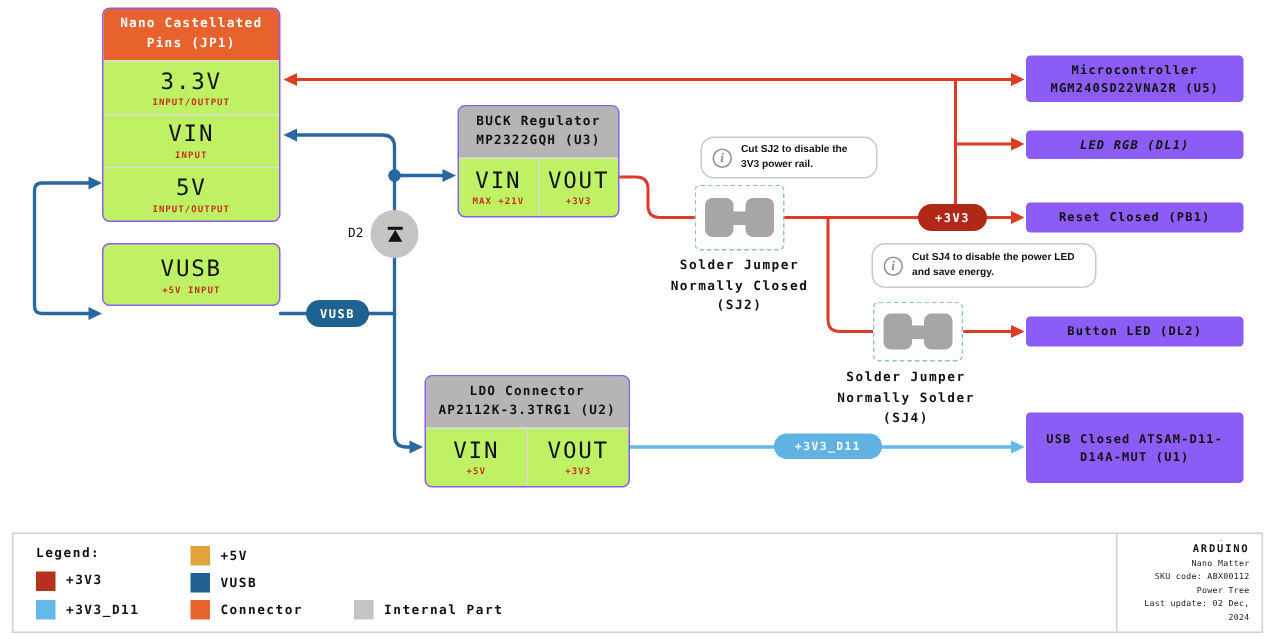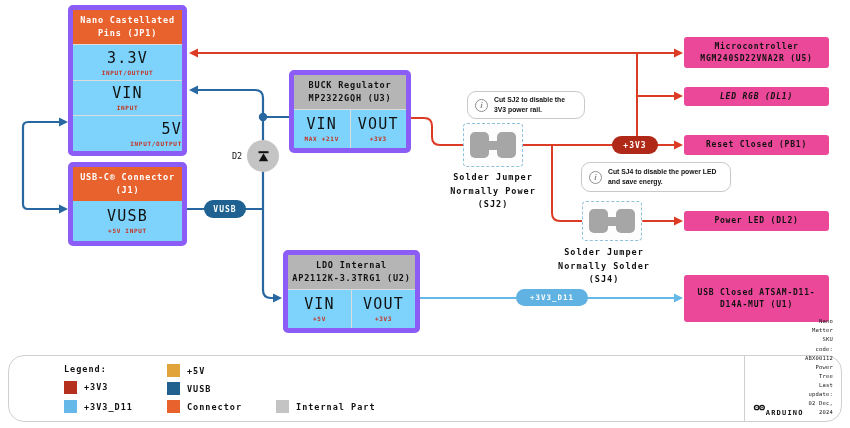--- a/index.html
+++ b/index.html
@@ -1,31 +1,31 @@
 <!DOCTYPE html>
 <html><head>
 <meta charset="utf-8">
 <style>
   html,body{margin:0;padding:0;background:#fff;}
   .canvas{position:relative;width:850px;height:428px;background:#ffffff;overflow:hidden;
           font-family:"DejaVu Sans Mono",monospace;}
   svg.wires{position:absolute;left:0;top:0;z-index:1;}
-  .node{position:absolute;z-index:2;border:5px solid #8b5cf6;border-radius:5px;background:#7dd3fc;
+  .node{position:absolute;z-index:2;border:1px solid #8b5cf6;border-radius:5px;background:#bef264;
         overflow:hidden;box-sizing:border-box;}
   .node-header{background:#E8622D;color:#fff;font-weight:bold;font-size:8.5px;letter-spacing:.8px;
         text-align:center;padding:4px 3px;line-height:1.5;}
   .node-header.gray{background:#B5B5B5;color:#111;}
   .prow{border-top:1px solid #DCDCDC;text-align:center;display:flex;flex-direction:column;
         justify-content:center;box-sizing:border-box;}
   .prow-label{font-size:15px;font-weight:normal;color:#111;letter-spacing:1.2px;}
   .prow-sub{font-size:6px;font-weight:bold;color:#C5301F;letter-spacing:.7px;margin-top:2px;}
   .pins{display:flex;border-top:1px solid #DCDCDC;}
   .pin{flex:1;text-align:center;padding:5px 0 6px;}
   .pin+.pin{border-left:1px solid #DCDCDC;}
-  .part{position:absolute;z-index:2;left:684px;width:145px;background:#ec4899;border-radius:3px;
+  .part{position:absolute;z-index:2;left:684px;width:145px;background:#8b5cf6;border-radius:3px;
         display:flex;align-items:center;justify-content:center;text-align:center;font-weight:bold;
         font-size:8px;letter-spacing:.8px;color:#111;line-height:1.5;padding:2px 5px;box-sizing:border-box;}
   .pill{position:absolute;z-index:3;color:#fff;font-weight:bold;font-size:8px;letter-spacing:1px;
         display:flex;align-items:center;justify-content:center;border-radius:9px;}
   .jumper{position:absolute;z-index:2;border:1.6px dashed #8FC1DC;border-radius:4px;background:#fdfdfd;
         display:flex;align-items:center;justify-content:center;box-sizing:border-box;}
   .pad{width:19px;height:26px;background:#A6A6A6;border-radius:5px;}
   .jbar{width:14px;height:9px;background:#A6A6A6;margin:0 -3px;}
   .jlabel{position:absolute;z-index:2;text-align:center;font-weight:bold;font-size:8.5px;
         letter-spacing:1px;line-height:1.6;color:#111;}
@@ -33,28 +33,28 @@
         display:flex;align-items:center;gap:6px;padding:3px 7px;box-sizing:border-box;}
   .info-i{width:13px;height:13px;border:1.5px solid #909090;border-radius:50%;color:#909090;
         font-family:"Liberation Serif",serif;font-style:italic;font-weight:bold;font-size:9px;
         display:flex;align-items:center;justify-content:center;flex:0 0 auto;box-sizing:border-box;}
   .callout-text{font-family:"Liberation Sans",sans-serif;font-weight:bold;font-size:6.8px;
         line-height:1.4;color:#111;}
   .dcircle{position:absolute;z-index:2;width:32px;height:32px;border-radius:50%;background:#C4C4C4;
         display:flex;align-items:center;justify-content:center;}
   .dlabel{position:absolute;z-index:2;font-weight:normal;font-size:8.5px;color:#111;}
   .legend-bar{position:absolute;z-index:2;left:8px;top:355px;width:834px;height:67px;
-        border:1.5px solid #CFCFCF;border-radius:16px;background:#fff;display:flex;box-sizing:border-box;padding-left:40px;}
+        border:1.5px solid #CFCFCF;border-radius:0;background:#fff;display:flex;box-sizing:border-box;}
   .legend-area{flex:1;display:flex;gap:34px;padding:8px 0 8px 15px;}
   .legend-col{display:flex;flex-direction:column;justify-content:space-between;}
   .legend-col.single{justify-content:flex-end;}
   .legend-item{display:flex;align-items:center;gap:7px;font-size:8.5px;font-weight:bold;
         letter-spacing:1px;color:#111;}
   .swatch{width:13px;height:13px;flex:0 0 auto;}
-  .brand-area{width:97px;border-left:1.5px solid #CFCFCF;display:flex;flex-direction:row;
+  .brand-area{width:97px;border-left:1.5px solid #CFCFCF;display:flex;flex-direction:column;
         align-items:flex-end;padding:4px 8px;box-sizing:border-box;}
   .brand-name{font-size:7px;font-weight:bold;letter-spacing:1.2px;color:#111;margin-top:1px;}
   .brand-lines{margin-top:2px;text-align:right;font-size:5.5px;line-height:1.65;color:#222;
         letter-spacing:.2px;}
 </style>
 </head>
 <body>
 
 <div class="canvas">
 
@@ -100,50 +100,49 @@
   <div class="node" style="left:68px;top:5px;width:119px;">
     <div class="node-header">Nano Castellated Pins (JP1)</div>
     <div class="prow" style="height:36px;">
       <div class="prow-label">3.3V</div>
       <div class="prow-sub">INPUT/OUTPUT</div>
     </div>
     <div class="prow" style="height:35px;">
       <div class="prow-label">VIN</div>
       <div class="prow-sub">INPUT</div>
     </div>
-    <div class="prow" style="height:36px;align-items:flex-end;">
+    <div class="prow" style="height:36px;">
       <div class="prow-label">5V</div>
       <div class="prow-sub">INPUT/OUTPUT</div>
     </div>
   </div>
 
   <div class="node" style="left:68px;top:162px;width:119px;">
-    <div class="node-header">USB-C® Connector (J1)</div>
     <div class="prow" style="height:40px;border-top:none;">
       <div class="prow-label">VUSB</div>
       <div class="prow-sub">+5V INPUT</div>
     </div>
   </div>
 
-  <div class="node" style="left:289px;top:70px;width:122px;">
+  <div class="node" style="left:305px;top:70px;width:108px;">
     <div class="node-header gray">BUCK Regulator MP2322GQH (U3)</div>
     <div class="pins">
       <div class="pin">
         <div class="prow-label">VIN</div>
         <div class="prow-sub">MAX +21V</div>
       </div>
       <div class="pin">
         <div class="prow-label">VOUT</div>
         <div class="prow-sub">+3V3</div>
       </div>
     </div>
   </div>
 
   <div class="node" style="left:283px;top:250px;width:137px;">
-    <div class="node-header gray">LDO Internal AP2112K-3.3TRG1 (U2)</div>
+    <div class="node-header gray">LDO Connector AP2112K-3.3TRG1 (U2)</div>
     <div class="pins">
       <div class="pin">
         <div class="prow-label">VIN</div>
         <div class="prow-sub">+5V</div>
       </div>
       <div class="pin">
         <div class="prow-label">VOUT</div>
         <div class="prow-sub">+3V3</div>
       </div>
     </div>
@@ -159,41 +158,41 @@
 
   <div class="callout" style="left:467px;top:91px;width:118px;height:28px;">
     <div class="info-i">i</div>
     <div class="callout-text">Cut SJ2 to disable the 3V3 power rail.</div>
   </div>
   <div class="jumper" style="left:463px;top:123px;width:60px;height:44px;">
     <div class="pad"></div>
     <div class="jbar"></div>
     <div class="pad"></div>
   </div>
-  <div class="jlabel" style="left:437px;top:171px;width:112px;">Solder Jumper Normally Power (SJ2)</div>
+  <div class="jlabel" style="left:437px;top:171px;width:112px;">Solder Jumper Normally Closed (SJ2)</div>
 
   <div class="callout" style="left:581px;top:162px;width:150px;height:30px;">
     <div class="info-i">i</div>
     <div class="callout-text">Cut SJ4 to disable the power LED and save energy.</div>
   </div>
   <div class="jumper" style="left:582px;top:201px;width:60px;height:40px;">
     <div class="pad" style="height:24px;"></div>
     <div class="jbar"></div>
     <div class="pad" style="height:24px;"></div>
   </div>
   <div class="jlabel" style="left:548px;top:246px;width:112px;">Solder Jumper Normally Solder (SJ4)</div>
 
   <div class="pill" style="left:204px;top:200px;width:42px;height:18px;background:#1F6190;">VUSB</div>
   <div class="pill" style="left:612px;top:136px;width:46px;height:18px;background:#B02818;">+3V3</div>
   <div class="pill" style="left:516px;top:289px;width:72px;height:17px;background:#5FB2E2;font-size:7.5px;">+3V3_D11</div>
 
   <div class="part" style="top:37px;height:31px;">Microcontroller MGM240SD22VNA2R (U5)</div>
   <div class="part" style="top:87px;height:19px;font-style:italic;">LED RGB (DL1)</div>
   <div class="part" style="top:135px;height:20px;">Reset Closed (PB1)</div>
-  <div class="part" style="top:211px;height:20px;">Power LED (DL2)</div>
+  <div class="part" style="top:211px;height:20px;">Button LED (DL2)</div>
   <div class="part" style="top:275px;height:47px;">USB Closed ATSAM-D11-D14A-MUT (U1)</div>
 
   <div class="legend-bar">
     <div class="legend-area">
       <div class="legend-col">
         <div class="legend-item">
           <span>Legend:</span>
         </div>
         <div class="legend-item">
           <span class="swatch" style="background: rgb(181, 49, 29);"></span>

